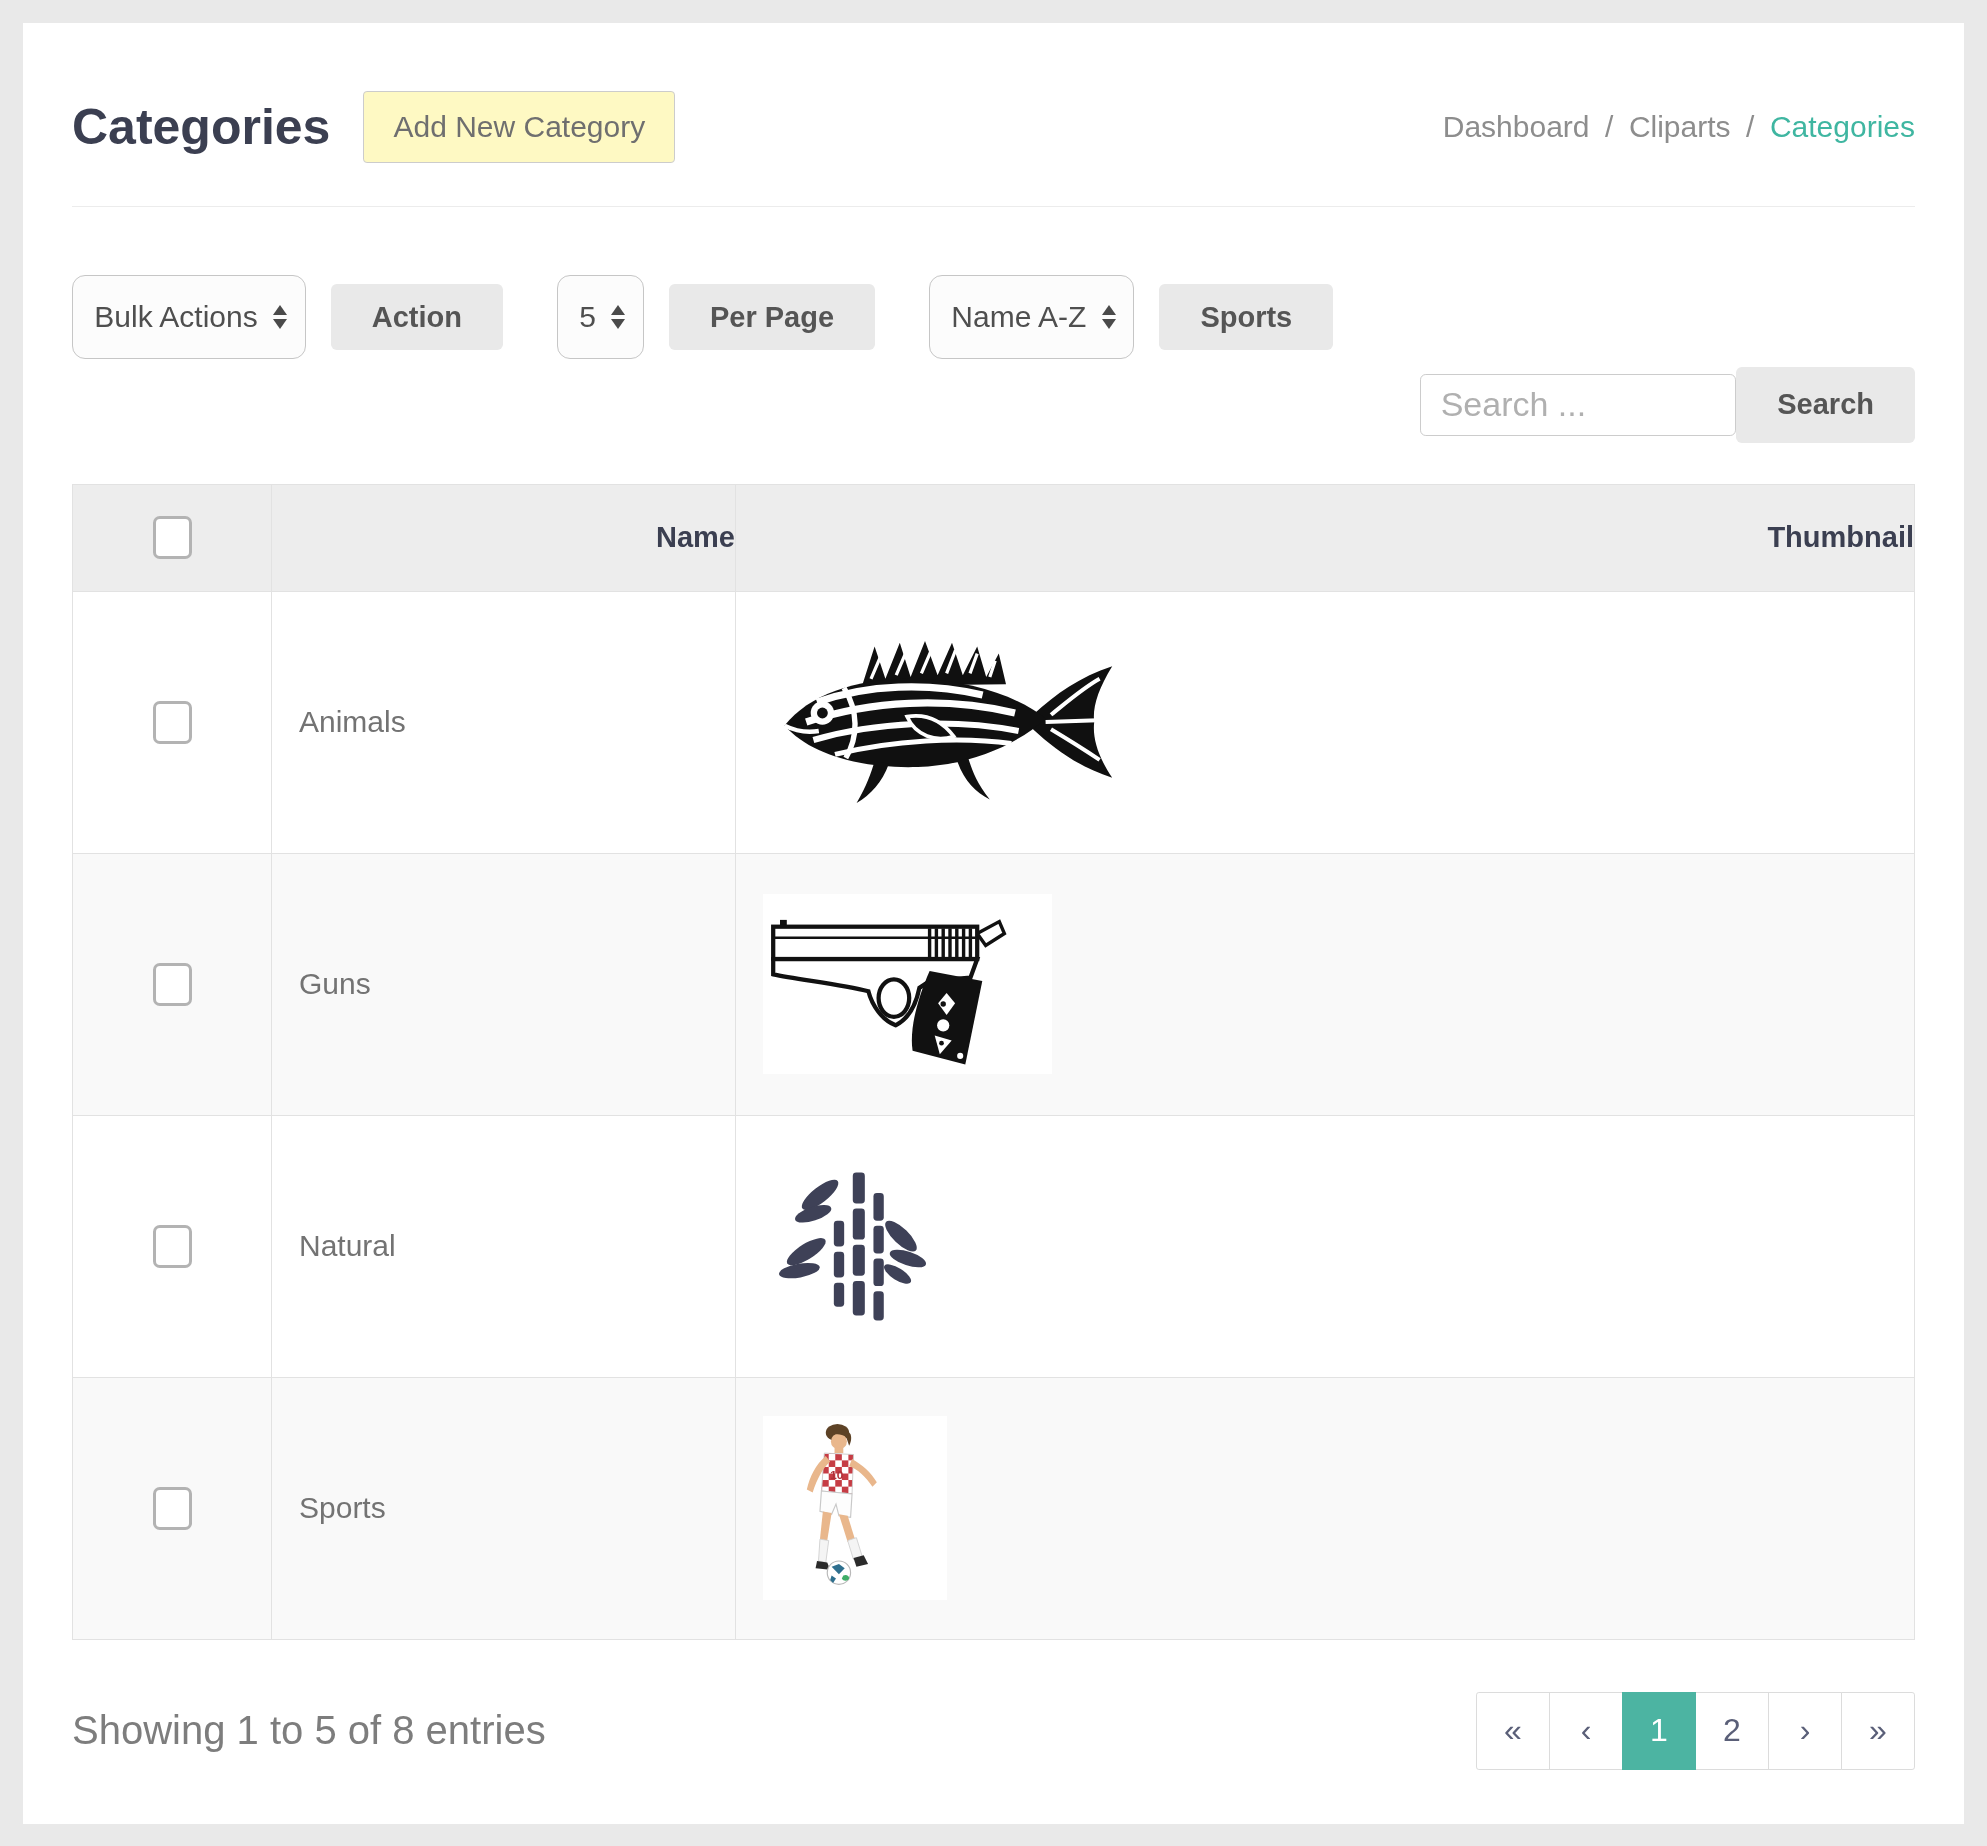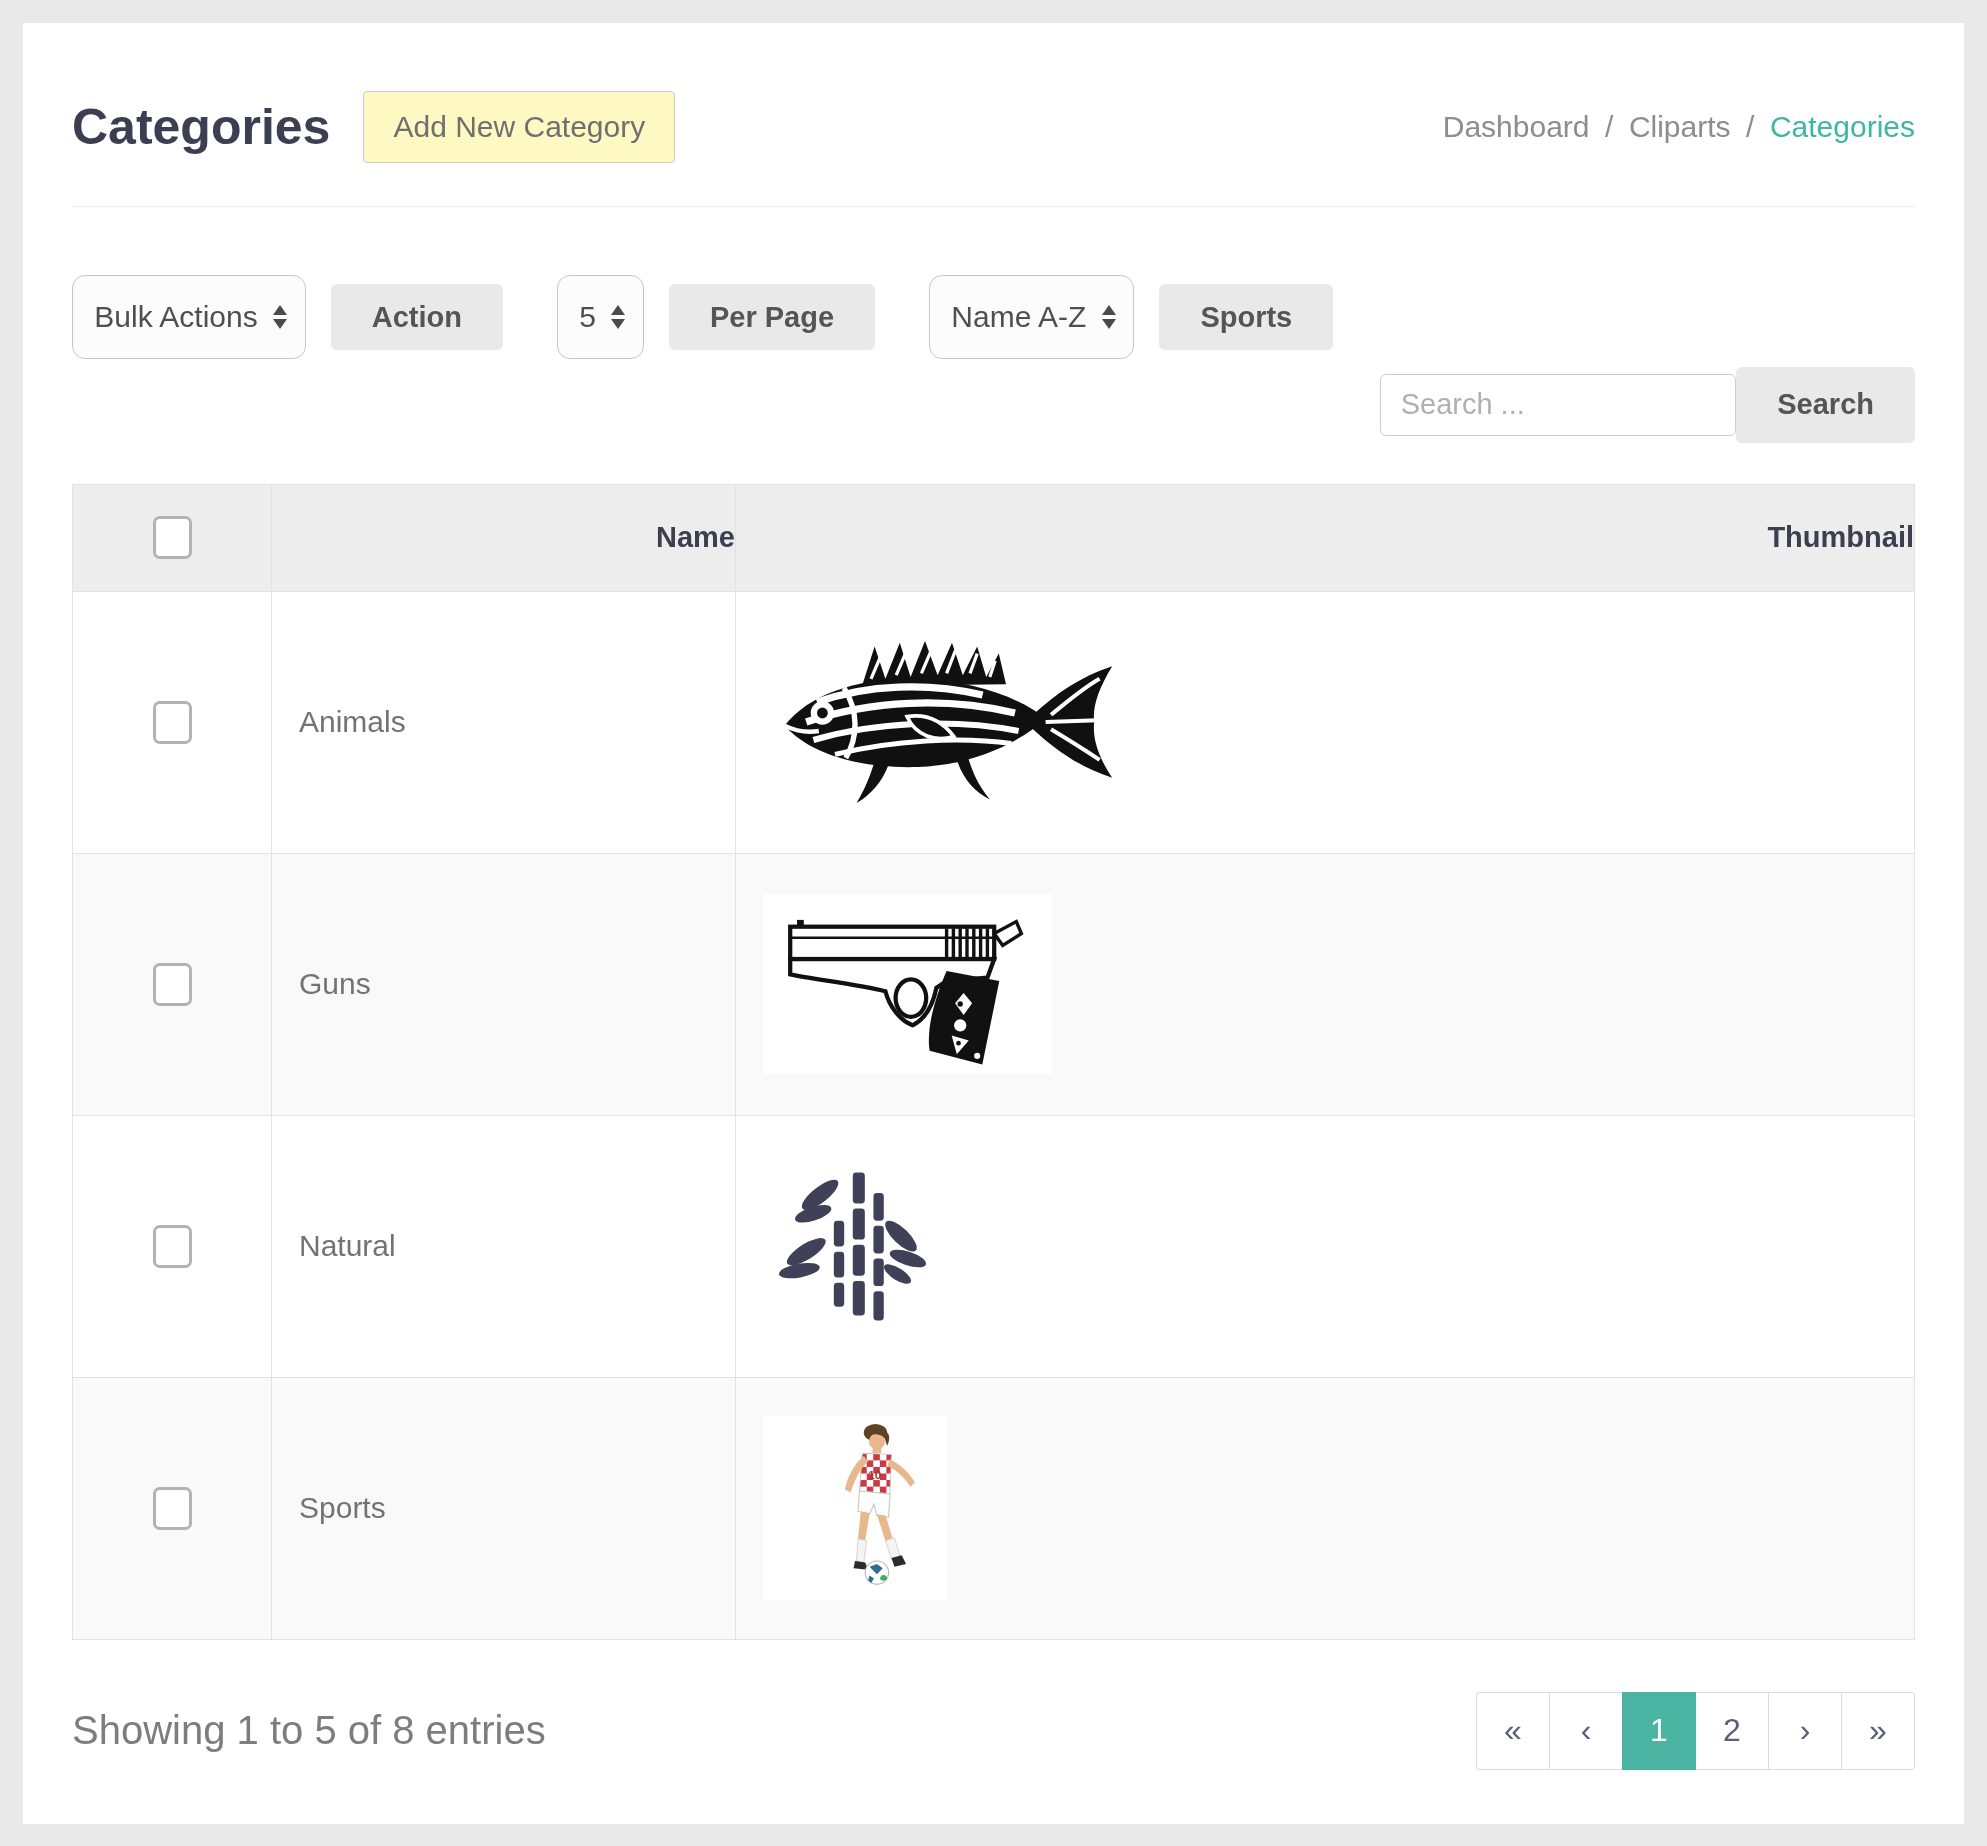--- a/index.html
+++ b/index.html
@@ -46,22 +46,22 @@
     border-top: 10.7px solid #4a4a4a;
   }
   .gbtn {
     height: 66px; padding: 0 41px; background: #e9e9e9; border: none; border-radius: 5.8px;
     font-size: 29px; font-weight: 700; color: #555555; cursor: pointer;
     display: flex; align-items: center; font-family: "Liberation Sans", sans-serif;
   }
   .ml26 { margin-left: 25px; } .ml56 { margin-left: 54px; }
   .search-row { margin-top: 7.8px; display: flex; justify-content: flex-end; align-items: center; }
   .search-input {
-    width: 356px; height: 62px; border: 1.9px solid #cccccc; border-radius: 5.8px;
-    font-size: 29px; color: #444; padding: 0 19.4px; outline: none;
+    width: 316px; height: 62px; border: 1.9px solid #cccccc; border-radius: 5.8px;
+    font-size: 34px; color: #444; padding: 0 19.4px; outline: none;
     font-family: "Liberation Sans", sans-serif;
   }
   .search-input::placeholder { color: #b0b0b0; }
   .search-btn { height: 76px; }
   
   table.cat-table {
     margin-top: 41px; width: 100%; border-collapse: collapse;
     border: 1px solid #d0d0d0;
   }
   .cat-table th, .cat-table td { border: 1px solid #e2e2e2; padding: 0; }
@@ -71,21 +71,21 @@
   .col-name { width: 464px; }
   .cat-table tbody td { height: 262px; }
   .cat-table tbody tr:nth-child(even) td { background: #f9f9f9; }
   .checkbox {
     display: block; width: 39px; height: 43px; margin: 0 auto;
     background: #fff; border: 3.9px solid #b3b3b3; border-radius: 6.8px; cursor: pointer;
   }
   .cat-link { font-size: 30px; color: #737373; text-decoration: none; padding-left: 27px; display: inline-block; cursor: pointer; }
   .thumb-cell { vertical-align: middle; }
   .thumb-wrap { display: flex; align-items: center; padding-left: 27px; }
-  .img-box { background: #ffffff; display: flex; align-items: center; justify-content: flex-end; }
+  .img-box { background: #ffffff; display: flex; align-items: center; justify-content: flex-start; }
   
   .footer-row { margin-top: 52px; display: flex; align-items: center; justify-content: space-between; }
   .showing { font-size: 40px; color: #7d7d7d; }
   .pagination { display: flex; }
   .page-item {
     width: 74px; height: 78px; display: flex; align-items: center; justify-content: center;
     background: #ffffff; border: 1px solid #dcdcdc; margin-left: -1px;
     font-size: 32px; color: #5a5f78; text-decoration: none; cursor: pointer;
   }
   .page-item:first-child { margin-left: 0; border-radius: 2.9px 0 0 2.9px; }

